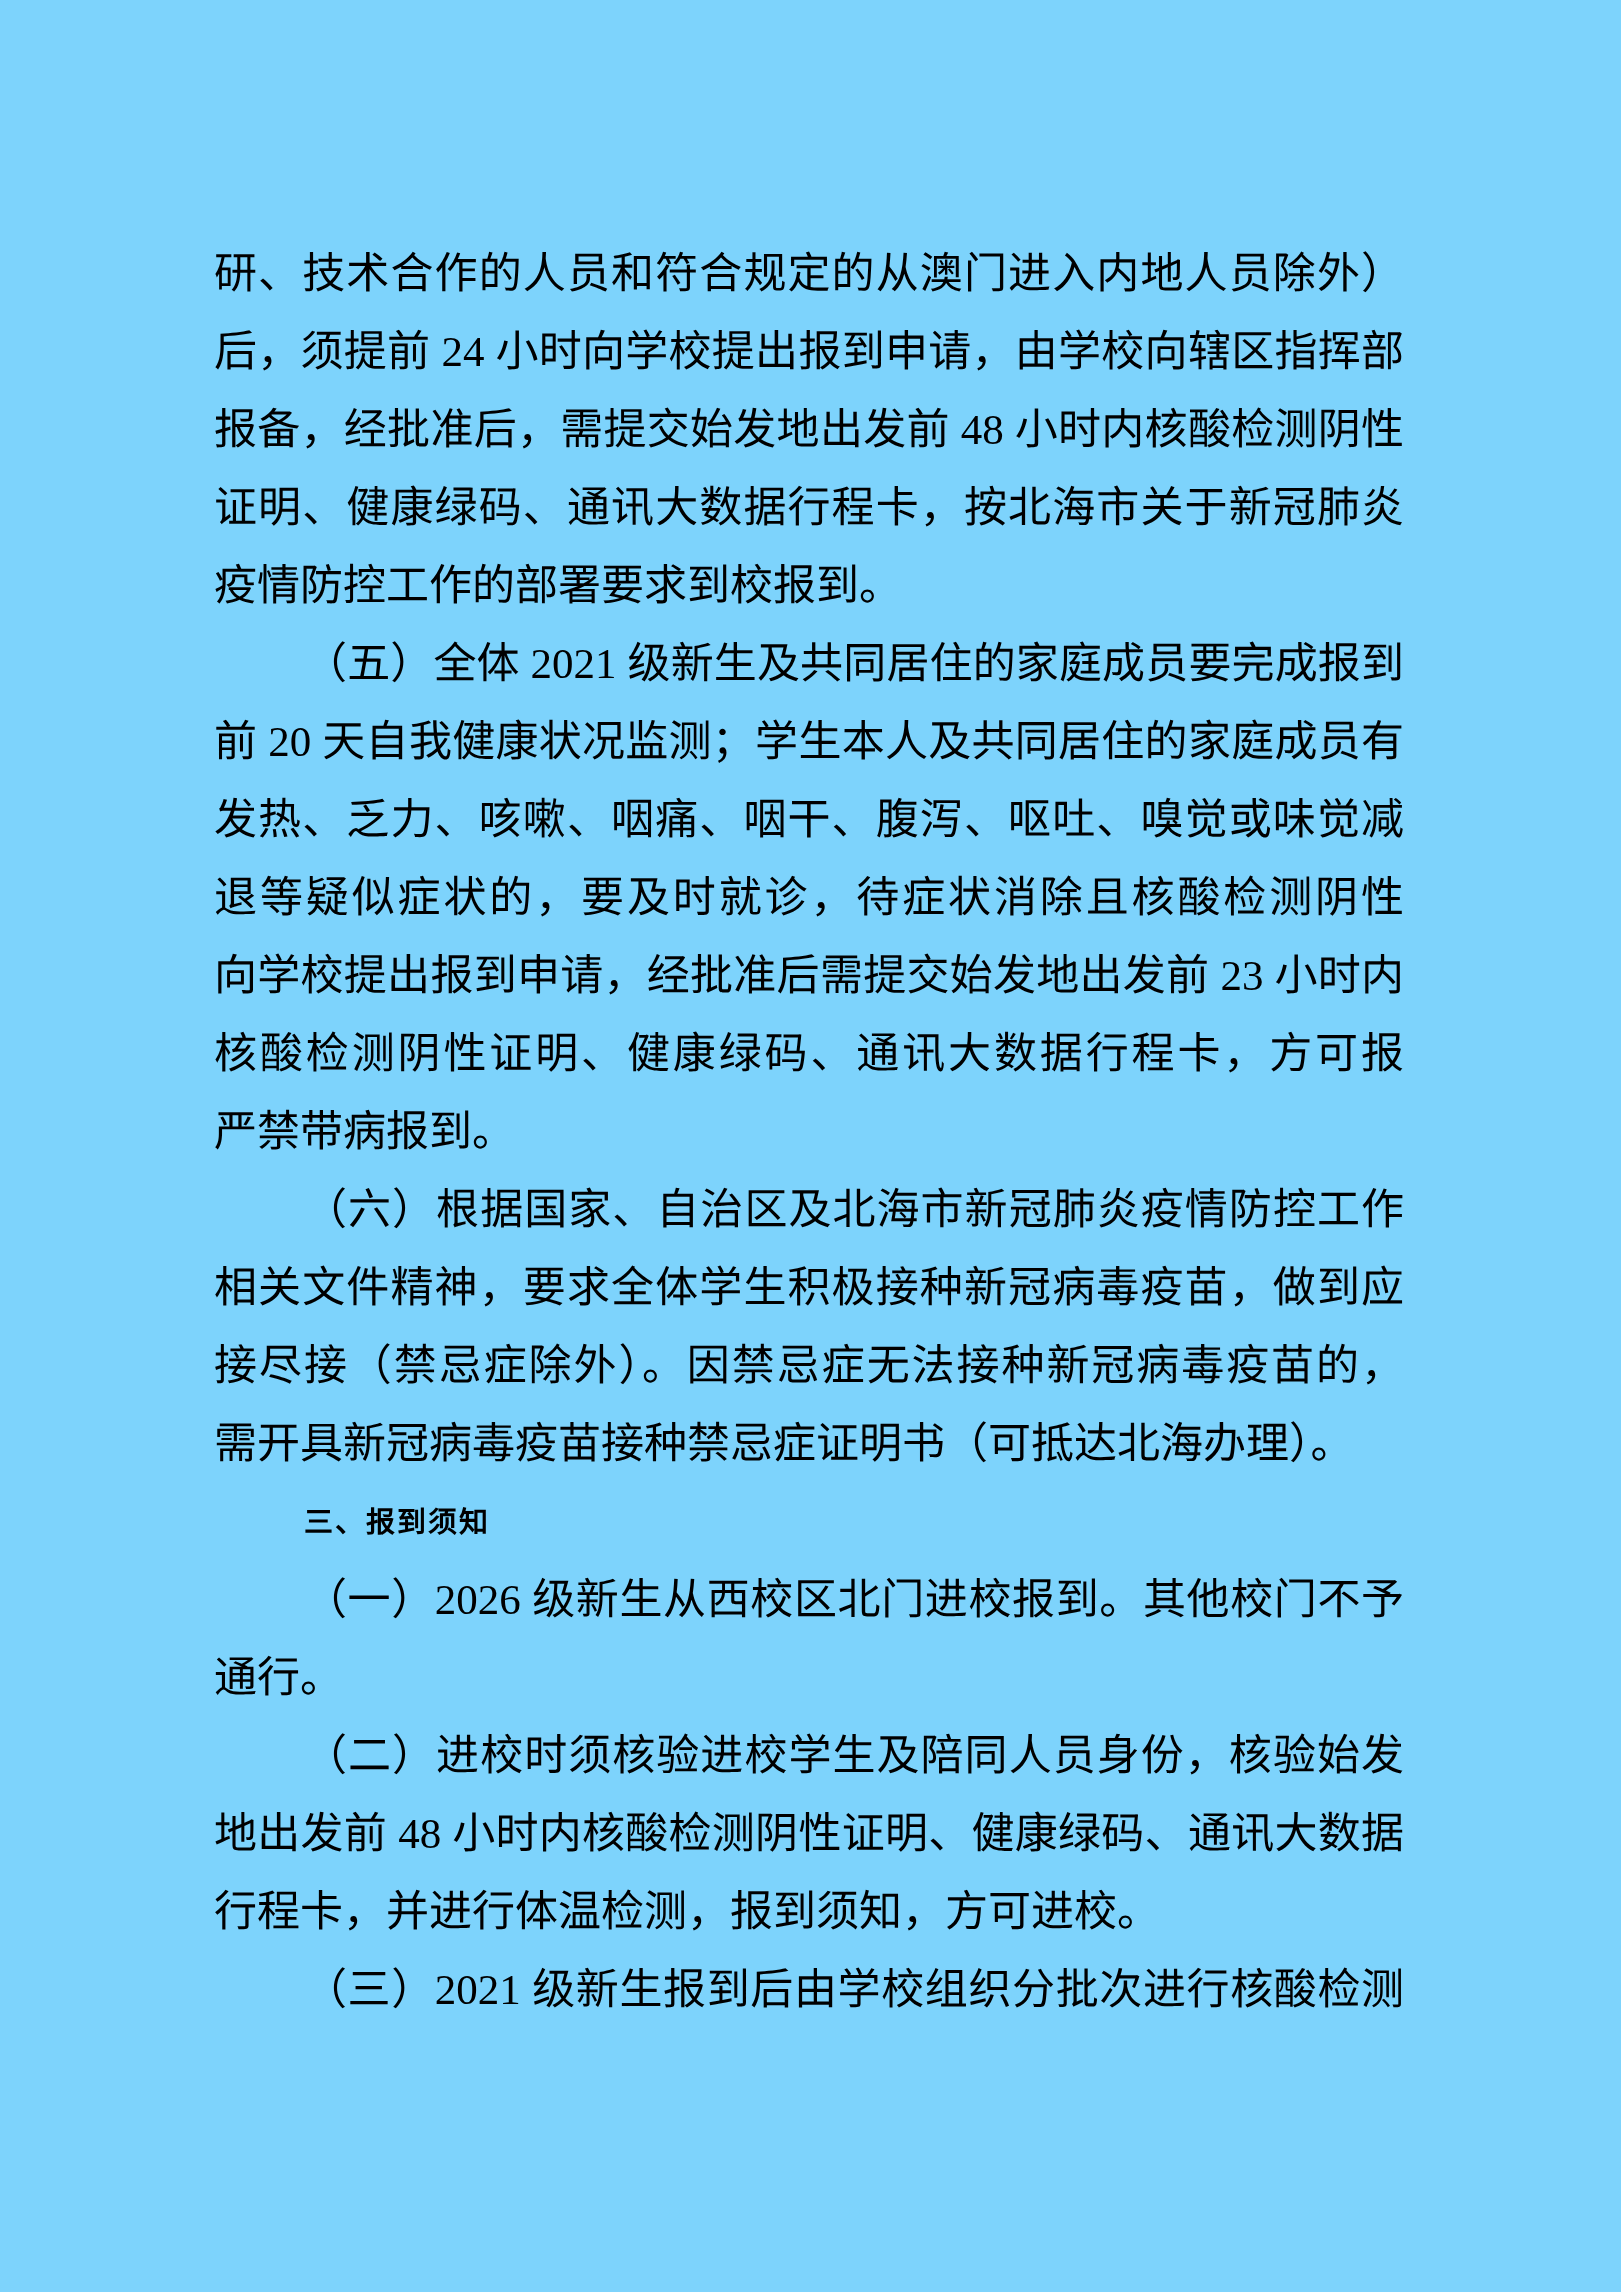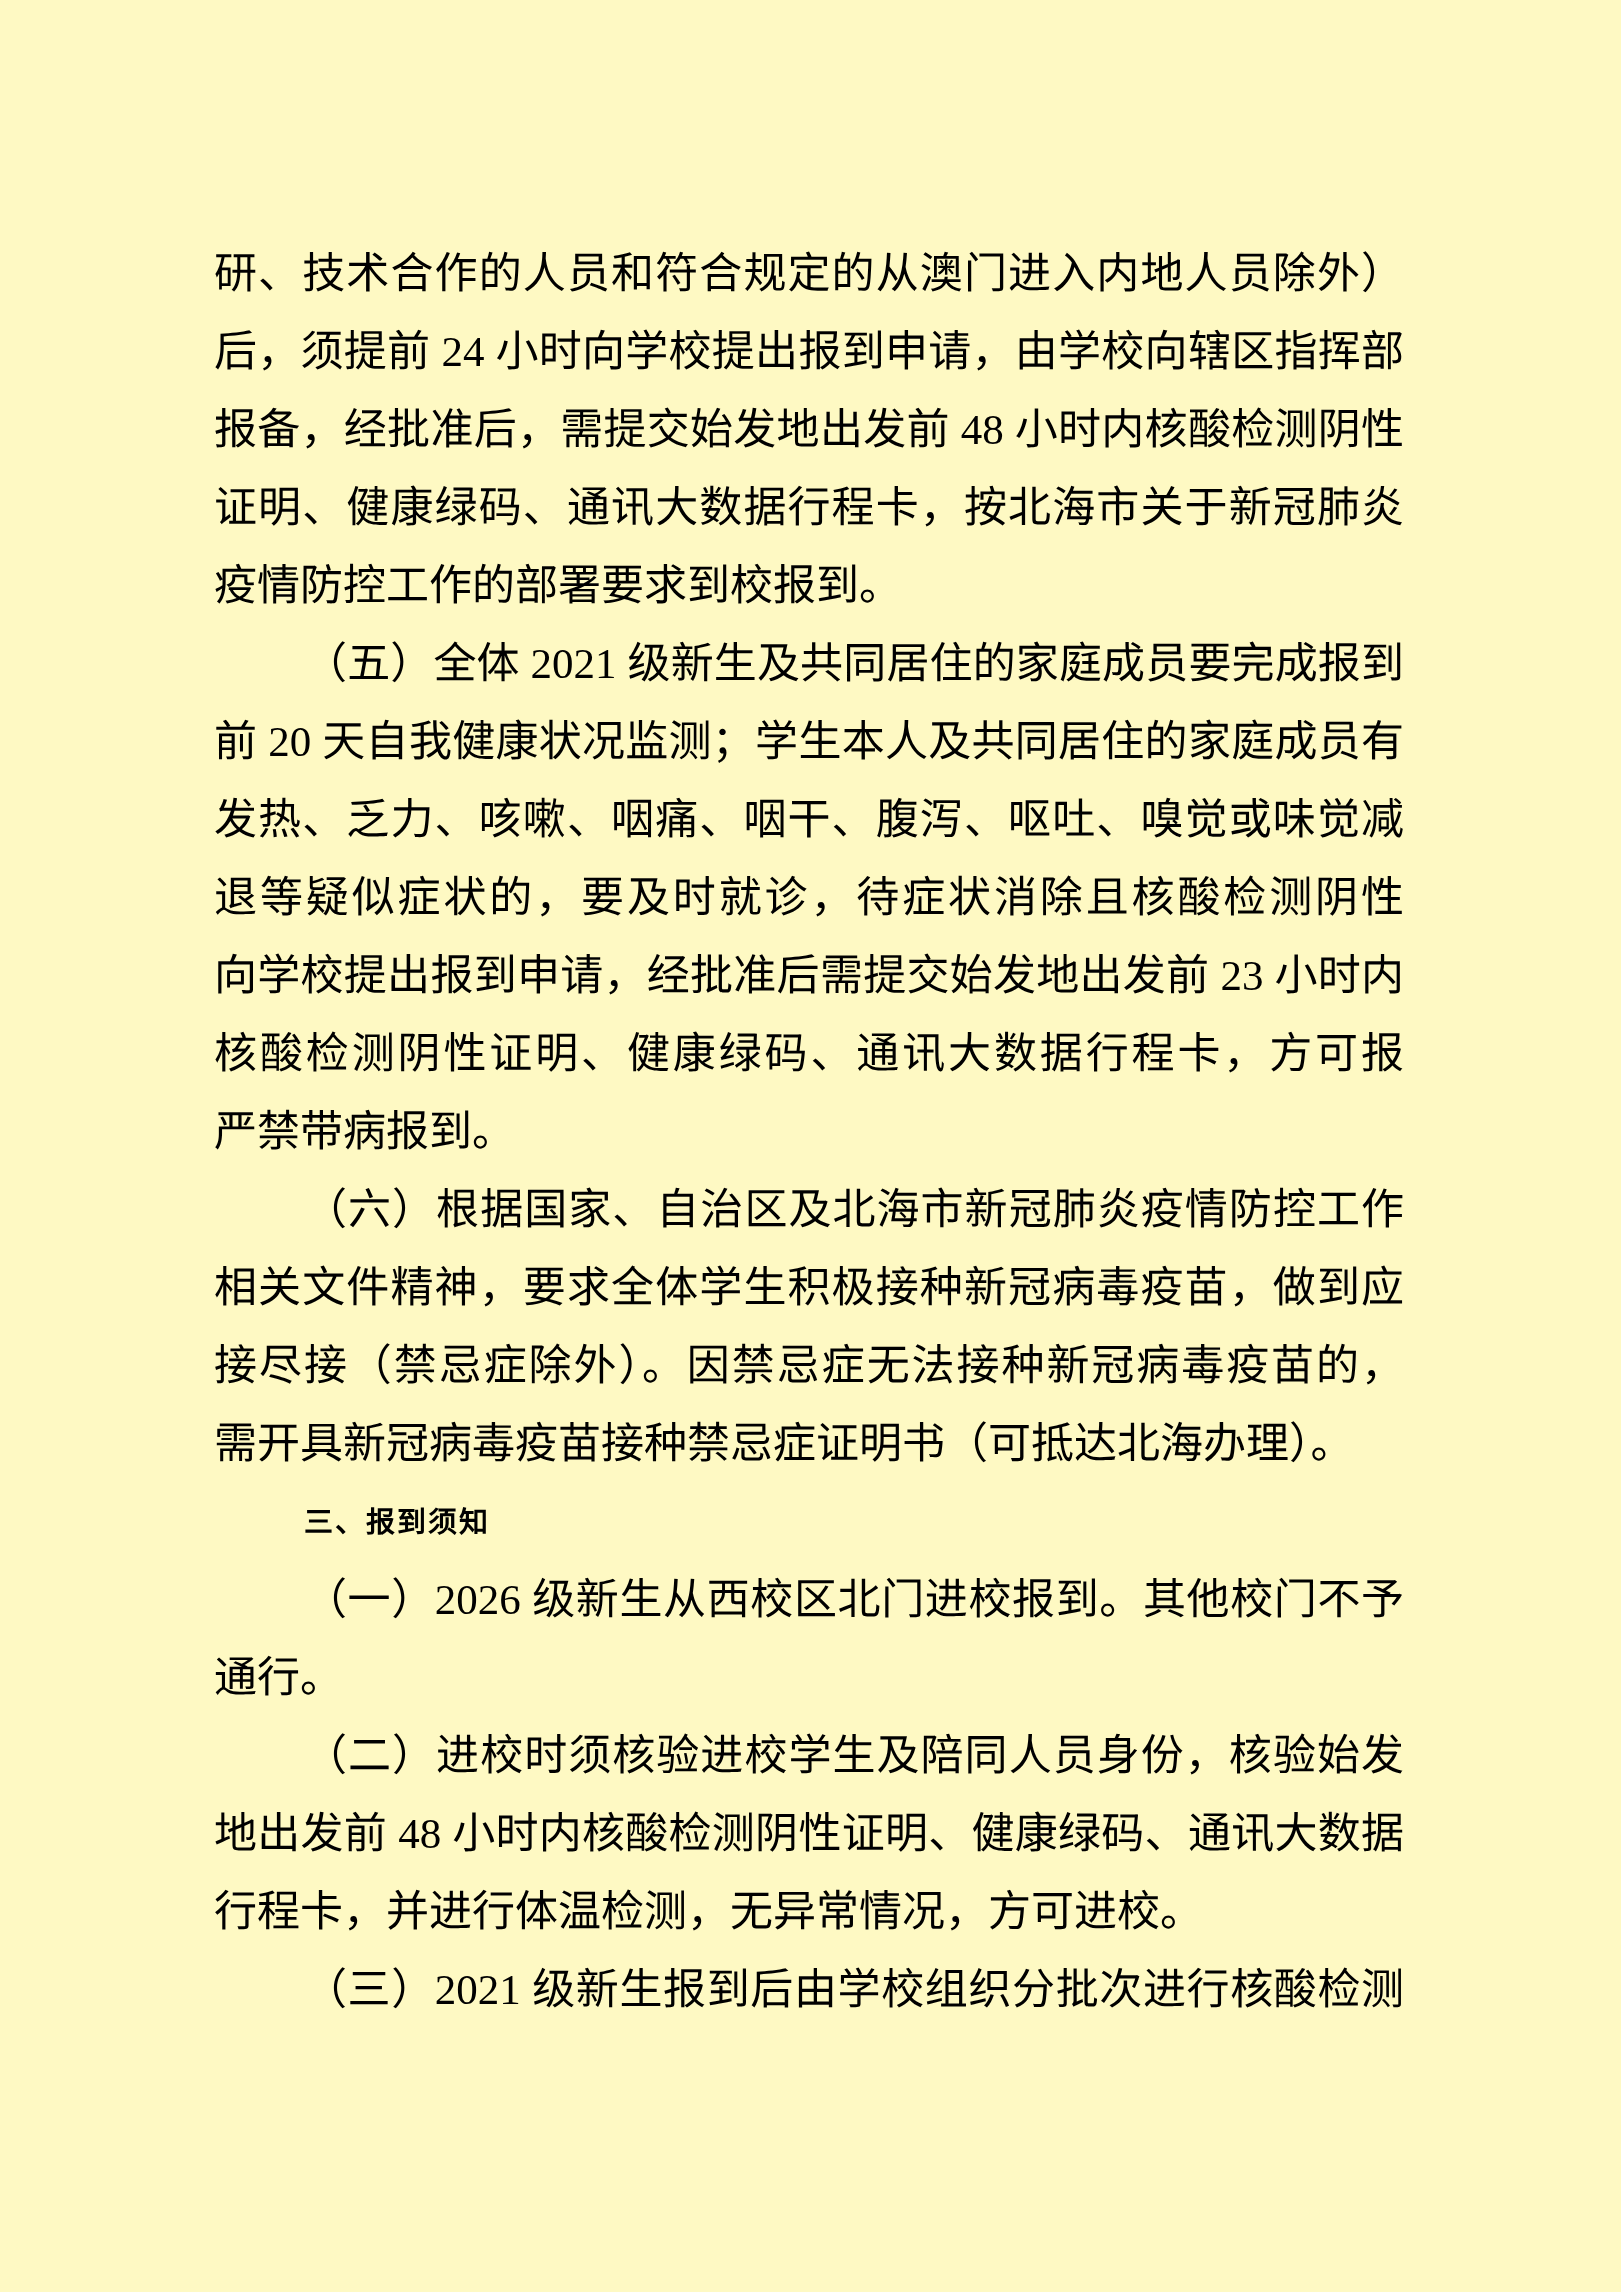--- a/index.html
+++ b/index.html
@@ -4,21 +4,21 @@
 <style>
   html, body {
     margin: 0;
     padding: 0;
     background: #e8e8e8;
   }
   .page {
     position: relative;
     width: 1621px;
     height: 2293px;
-    background: #fef9c3;
+    background: #7dd3fc;
     color: #000000;
     font-family: "Liberation Serif", "DejaVu Serif", serif;
     overflow: hidden;
   }
   .text-block {
     position: absolute;
     left: 214px;
     top: 235px;
     width: 1190px;
   }
@@ -65,17 +65,17 @@
     <div class="ln">严禁带病报到。</div>
     <div class="ln j ind">（六）根据国家、自治区及北海市新冠肺炎疫情防控工作</div>
     <div class="ln j">相关文件精神，要求全体学生积极接种新冠病毒疫苗，做到应</div>
     <div class="ln j">接尽接（禁忌症除外）。因禁忌症无法接种新冠病毒疫苗的，</div>
     <div class="ln">需开具新冠病毒疫苗接种禁忌症证明书（可抵达北海办理）。</div>
     <div class="ln head ind">三、报到须知</div>
     <div class="ln j ind">（一）2026 级新生从西校区北门进校报到。其他校门不予</div>
     <div class="ln">通行。</div>
     <div class="ln j ind">（二）进校时须核验进校学生及陪同人员身份，核验始发</div>
     <div class="ln j">地出发前 48 小时内核酸检测阴性证明、健康绿码、通讯大数据</div>
-    <div class="ln">行程卡，并进行体温检测，无异常情况，方可进校。</div>
+    <div class="ln">行程卡，并进行体温检测，报到须知，方可进校。</div>
     <div class="ln j ind">（三）2021 级新生报到后由学校组织分批次进行核酸检测</div>
   </div>
 </div>
 
 
 </body></html>

